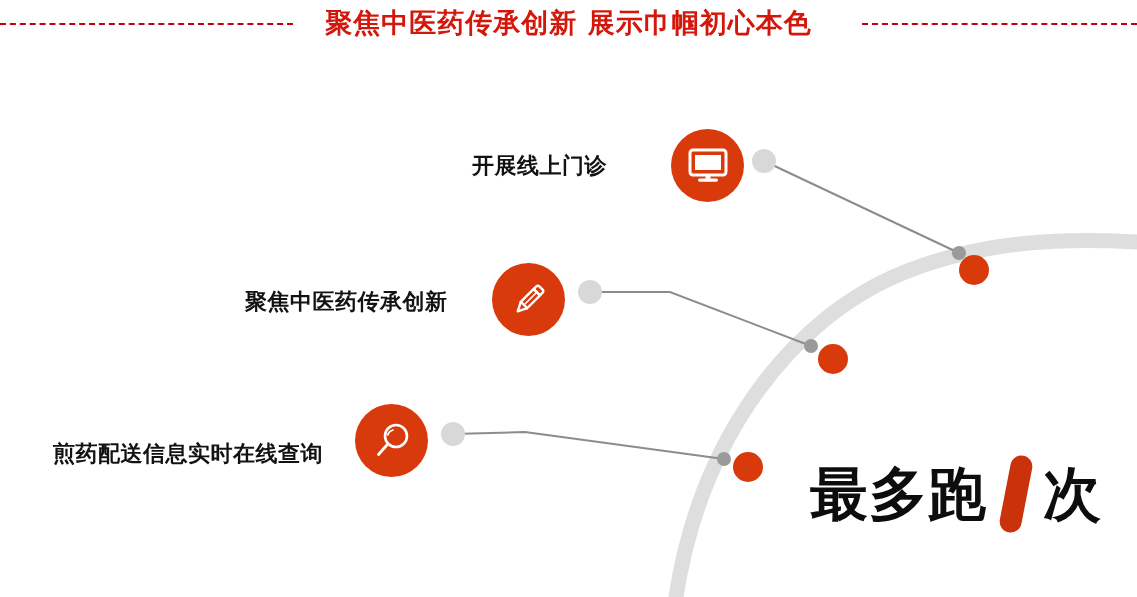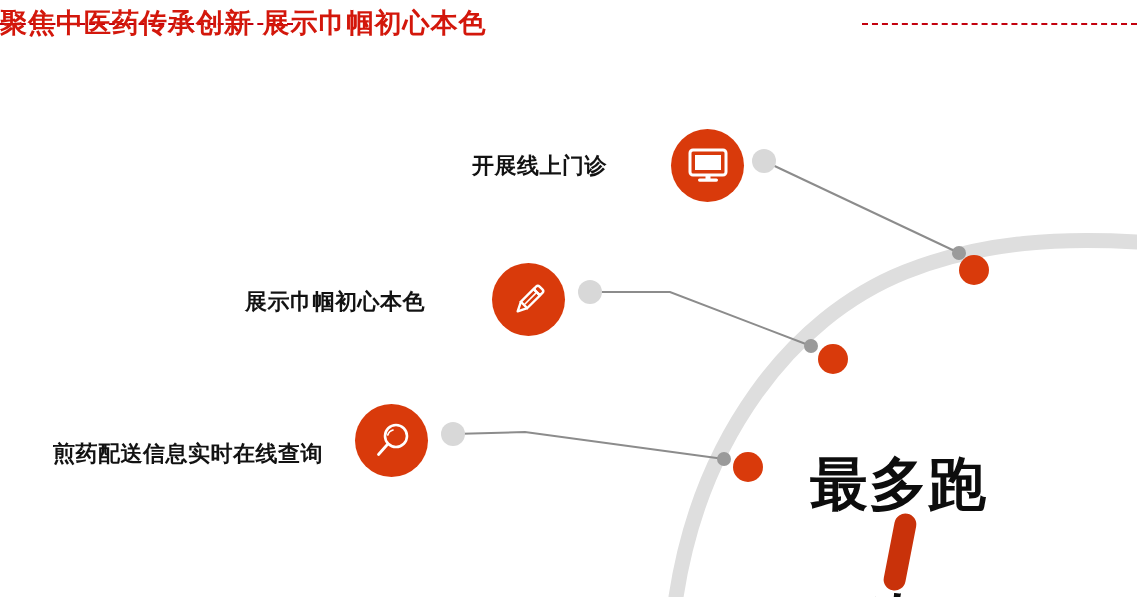--- a/index.html
+++ b/index.html
@@ -31,21 +31,21 @@
     height: 0;
     border-top: 2px dashed #c3000d;
   }
   #rule-left  { left: 0px;   width: 293px; }
   #rule-right { left: 862px; width: 275px; }
 
   #header-title {
     position: absolute;
     left: 0; top: 4px;
     width: 1137px;
-    text-align: left;
+    text-align: center;
     font-family: "DejaVu Sans", "Liberation Sans", sans-serif;
     font-size: 27px;
     font-weight: bold;
     letter-spacing: 1px;
     color: #d3170b;
     white-space: nowrap;
     line-height: 38px;
   }
 
   
@@ -88,21 +88,20 @@
 
   
   #slogan {
     position: absolute;
     left: 810px;
     top: 455px;
     height: 78px;
     display: flex;
     align-items: center;
     white-space: nowrap;
-    flex-direction: column;
   }
   .slogan-txt {
     font-family: "DejaVu Sans", "Liberation Sans", sans-serif;
     font-size: 58px;
     font-weight: bold;
     color: #0d0d0d;
     letter-spacing: 1px;
     line-height: 1;
   }
   #slogan-stroke {
@@ -181,21 +180,21 @@
     <span>
       <svg width="40" height="40" viewBox="0 0 40 40">
         <circle cx="24" cy="15" r="11" fill="none" stroke="#ffffff" stroke-width="2.6"></circle>
         <path d="M 21 9 a 7.5 7.5 0 0 0 -5.2 5" fill="none" stroke="#ffffff" stroke-width="1.7" stroke-linecap="round"></path>
         <line x1="15.6" y1="23.2" x2="6.5" y2="33.5" stroke="#ffffff" stroke-width="2.8" stroke-linecap="round"></line>
       </svg>
     </span>
   </div>
 
   <div class="node-label" id="label-1">开展线上门诊</div>
-  <div class="node-label" id="label-2">展示巾帼初心本色</div>
+  <div class="node-label" id="label-2">聚焦中医药传承创新</div>
   <div class="node-label" id="label-3">煎药配送信息实时在线查询</div>
 
   <div id="slogan">
     <span class="slogan-txt">最多跑</span>
     <span id="slogan-stroke"></span>
     <span class="slogan-txt">次</span>
   </div>
 
 </div>
 

